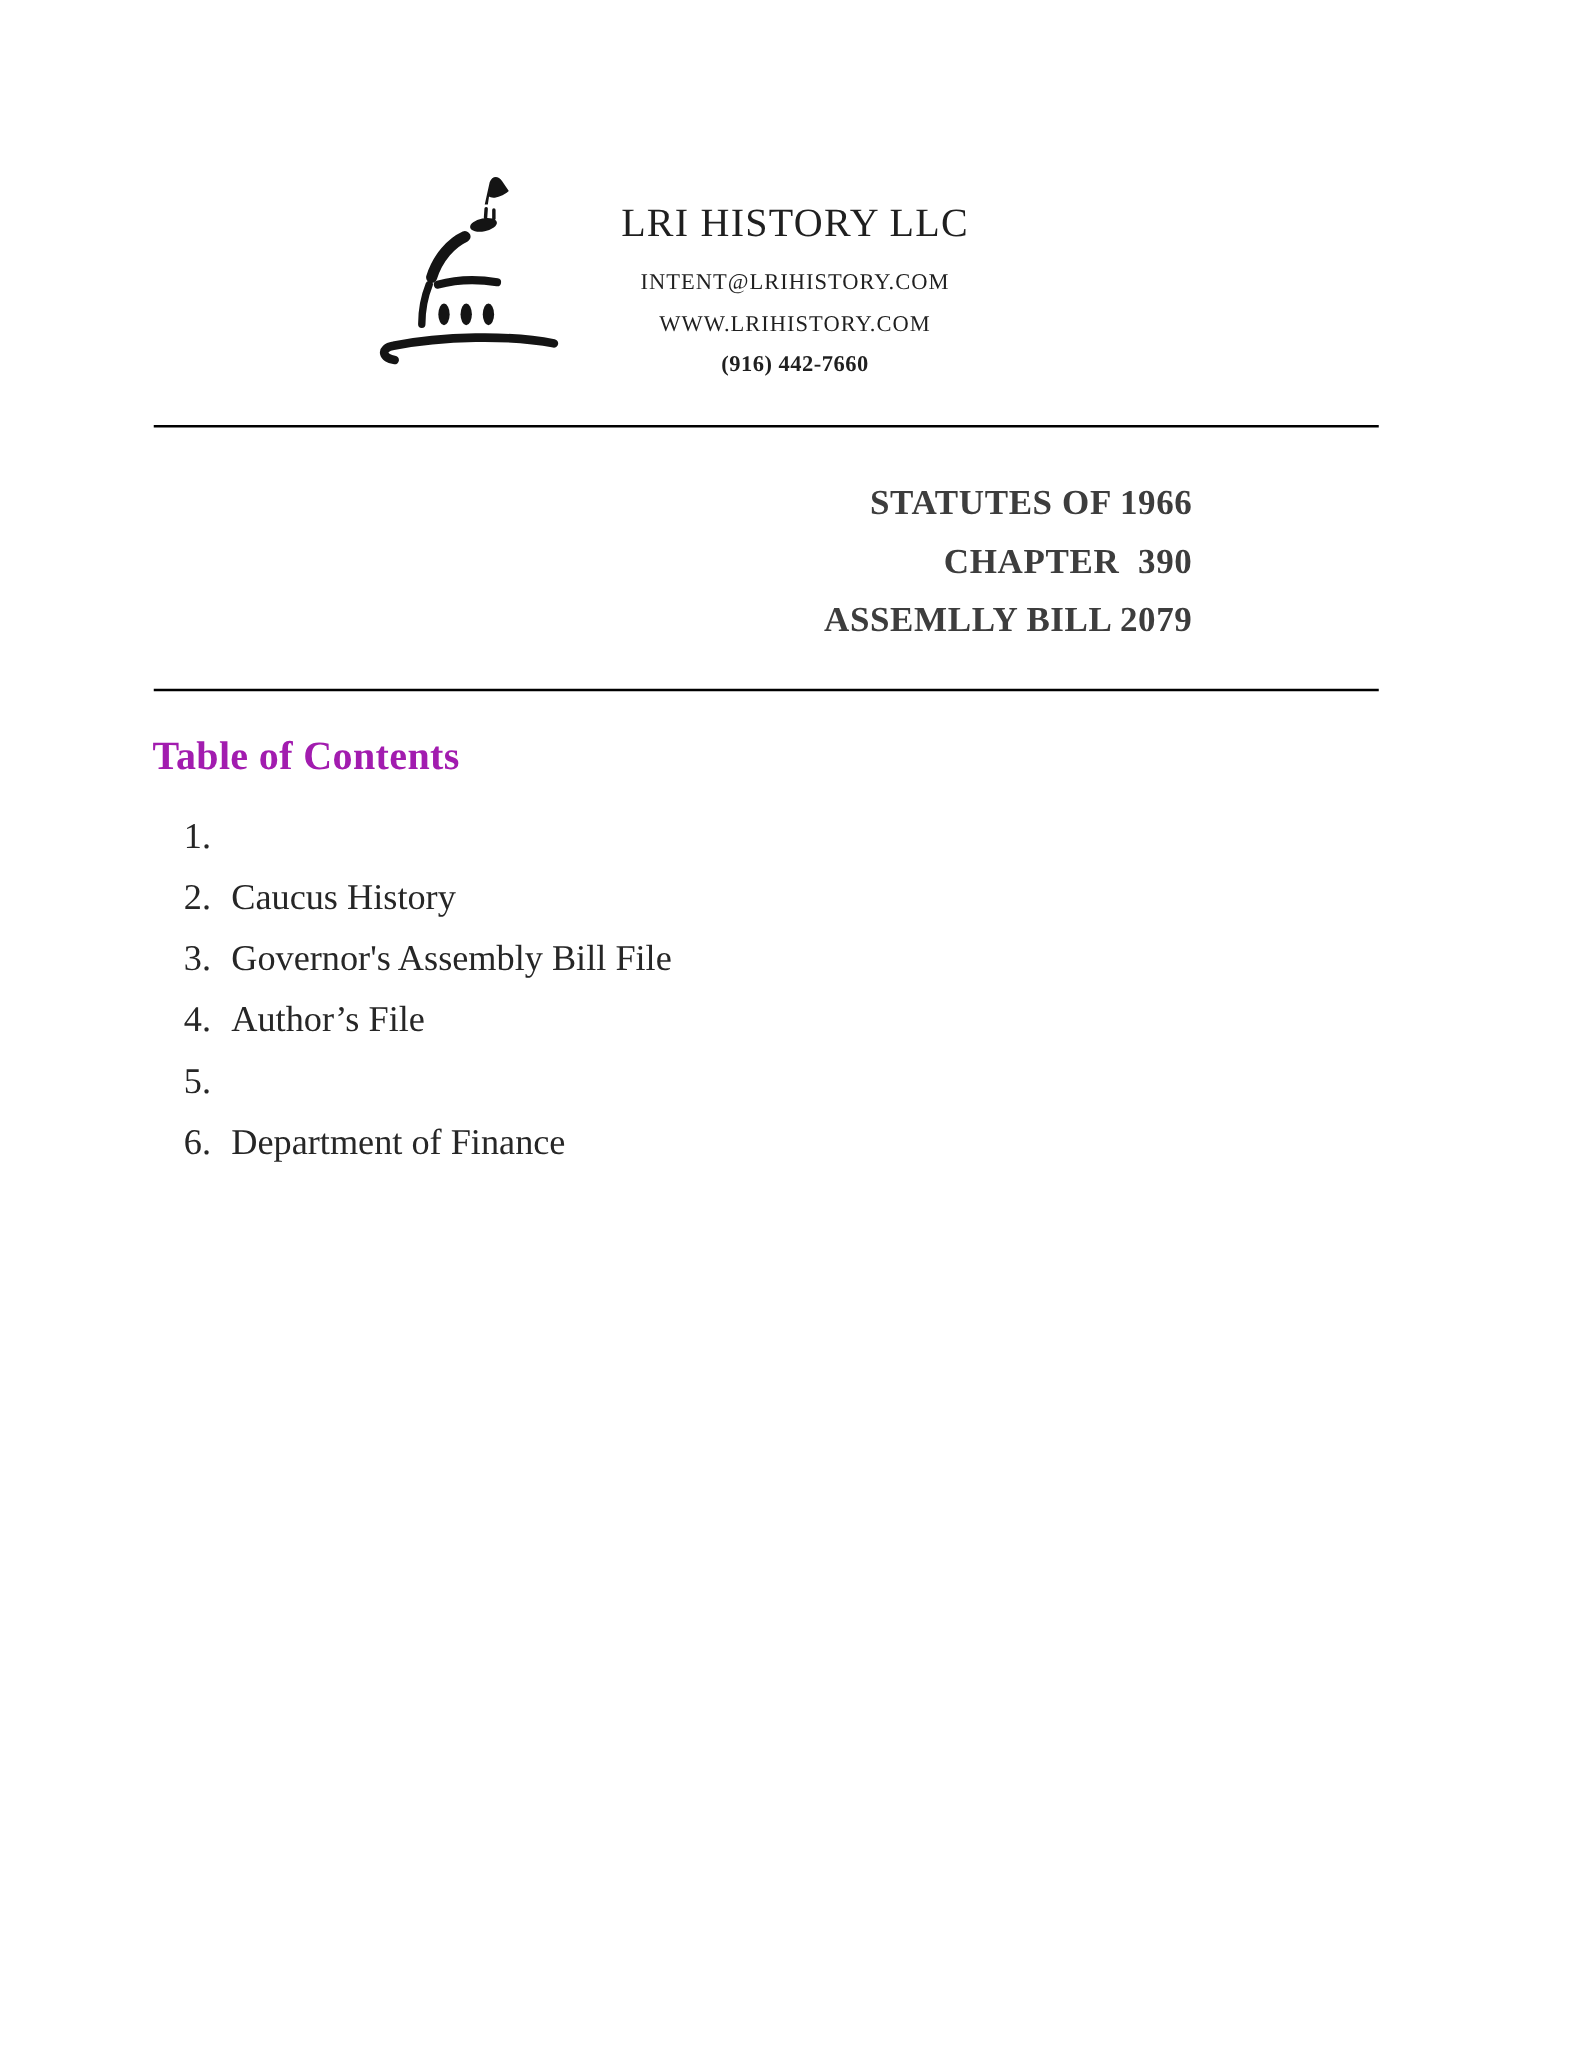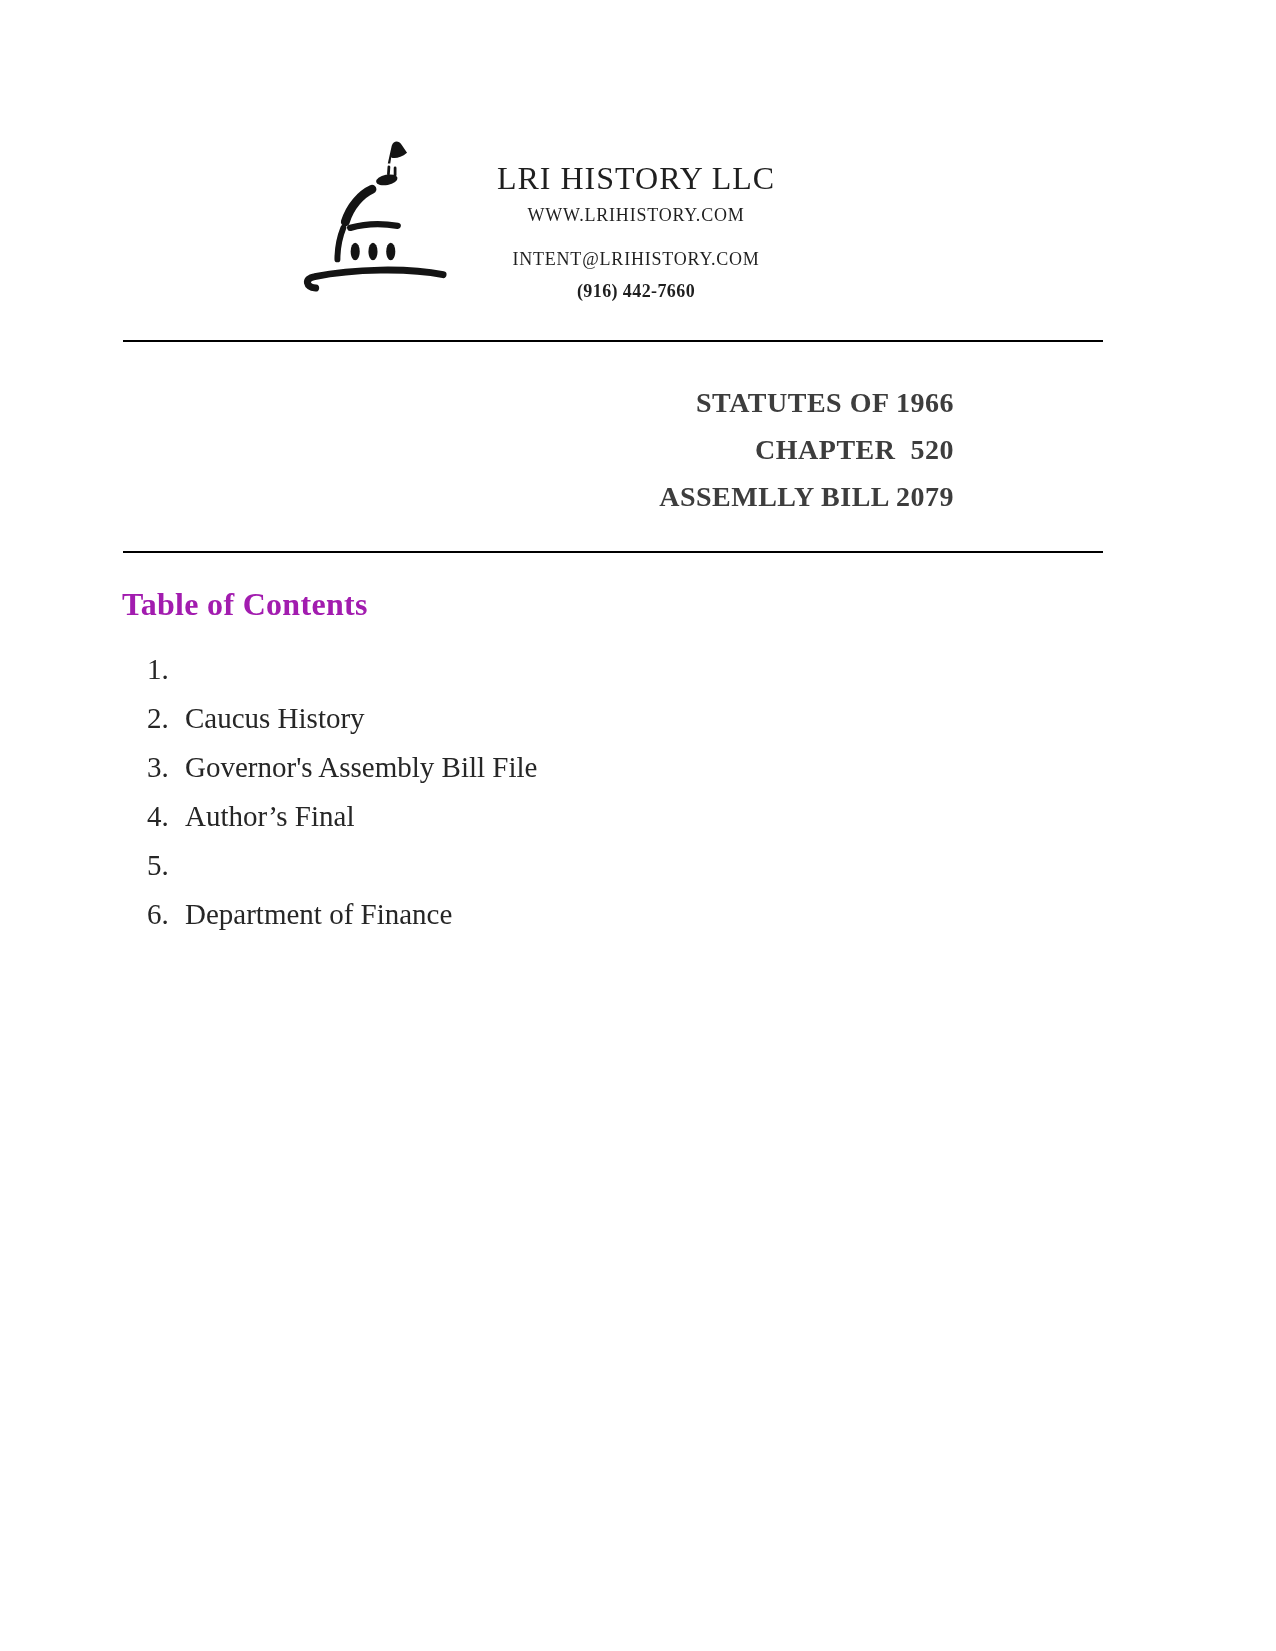--- a/index.html
+++ b/index.html
@@ -129,30 +129,30 @@
       <path d="M59 102 C 75 97.5, 92 97.5, 107 100" stroke-width="6.5"></path>
 
       <path d="M52 102 C 48 112, 46 122, 46 134" stroke-width="6"></path>
 
       <path d="M24 163 C 14.5 162, 11.5 153.5, 23 151.5 C 62 143.5, 118 142.5, 153 149.5" stroke-width="7"></path>
     </g>
   </svg>
 
   <div class="contact">
     <div class="company">LRI HISTORY LLC</div>
+    <div class="contact-line email">INTENT@LRIHISTORY.COM</div>
     <div class="contact-line web">WWW.LRIHISTORY.COM</div>
-    <div class="contact-line email">INTENT@LRIHISTORY.COM</div>
     <div class="contact-line phone">(916) 442-7660</div>
   </div>
 
   <div class="rule rule-top"></div>
 
   <div class="title-block">
     <div class="title-line">STATUTES OF 1966</div>
-    <div class="title-line">CHAPTER  520</div>
+    <div class="title-line">CHAPTER  390</div>
     <div class="title-line">ASSEMLLY BILL 2079</div>
   </div>
 
   <div class="rule rule-bottom"></div>
 
   <h1 class="toc-heading">Table of Contents</h1>
 
   <ol class="toc-list">
     <li class="toc-row">
       <span class="toc-num">1.</span>
@@ -160,21 +160,21 @@
     <li class="toc-row">
       <span class="toc-num">2.</span>
       <span class="toc-label">Caucus History</span>
     </li>
     <li class="toc-row">
       <span class="toc-num">3.</span>
       <span class="toc-label">Governor's Assembly Bill File</span>
     </li>
     <li class="toc-row">
       <span class="toc-num">4.</span>
-      <span class="toc-label">Author’s Final</span>
+      <span class="toc-label">Author’s File</span>
     </li>
     <li class="toc-row">
       <span class="toc-num">5.</span>
     </li>
     <li class="toc-row">
       <span class="toc-num">6.</span>
       <span class="toc-label">Department of Finance</span>
     </li>
   </ol>
 

